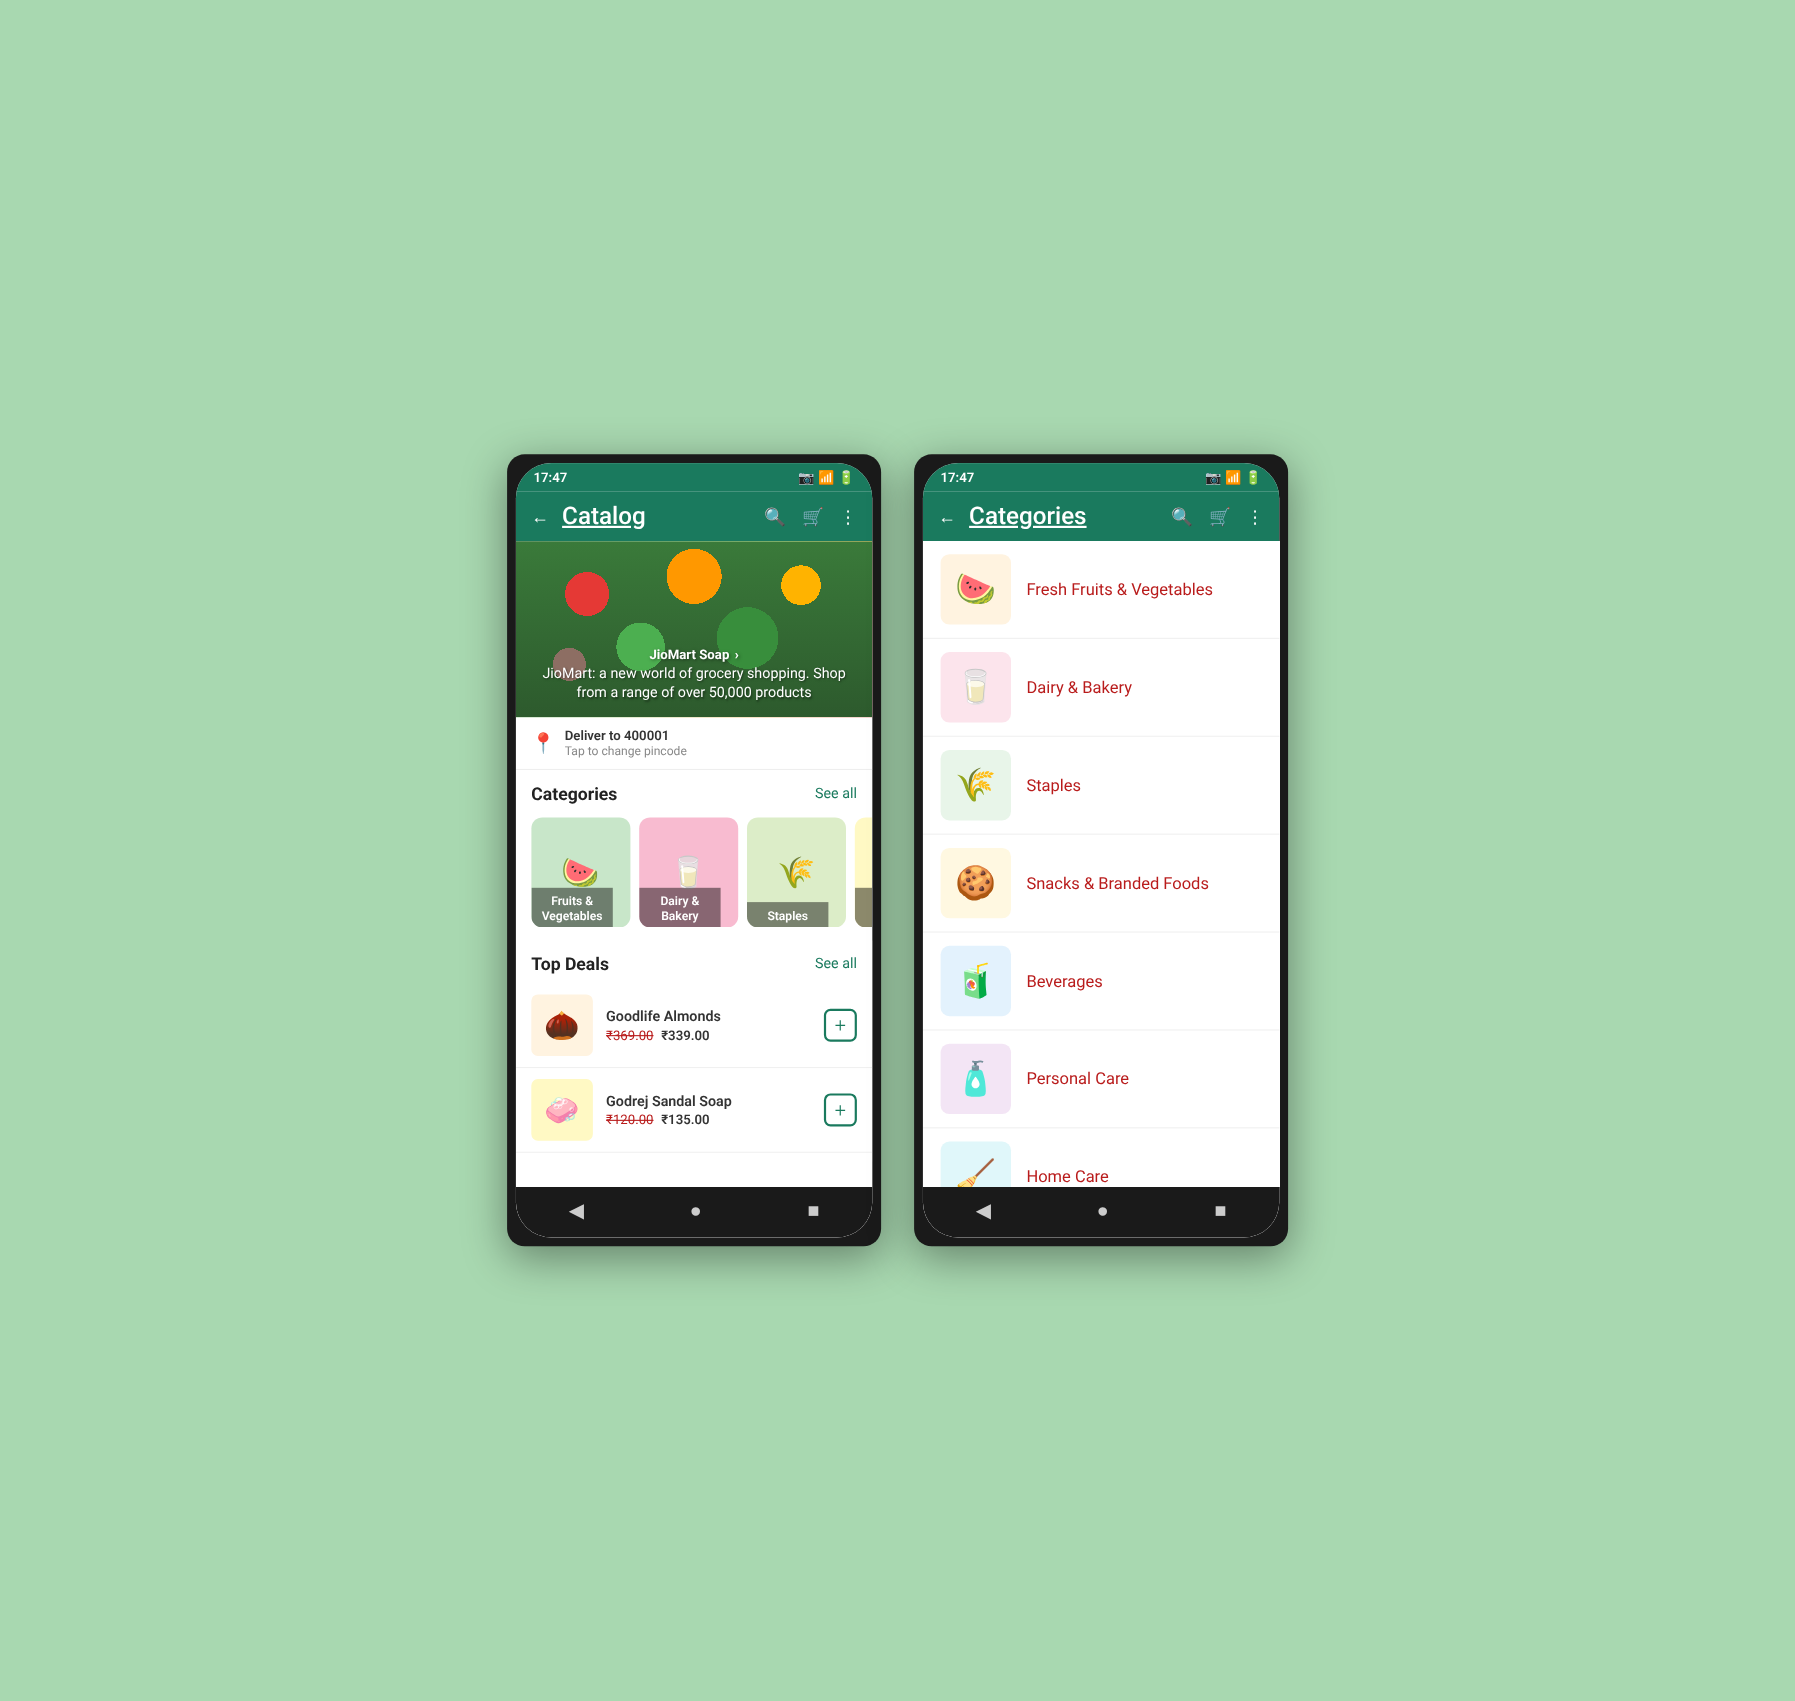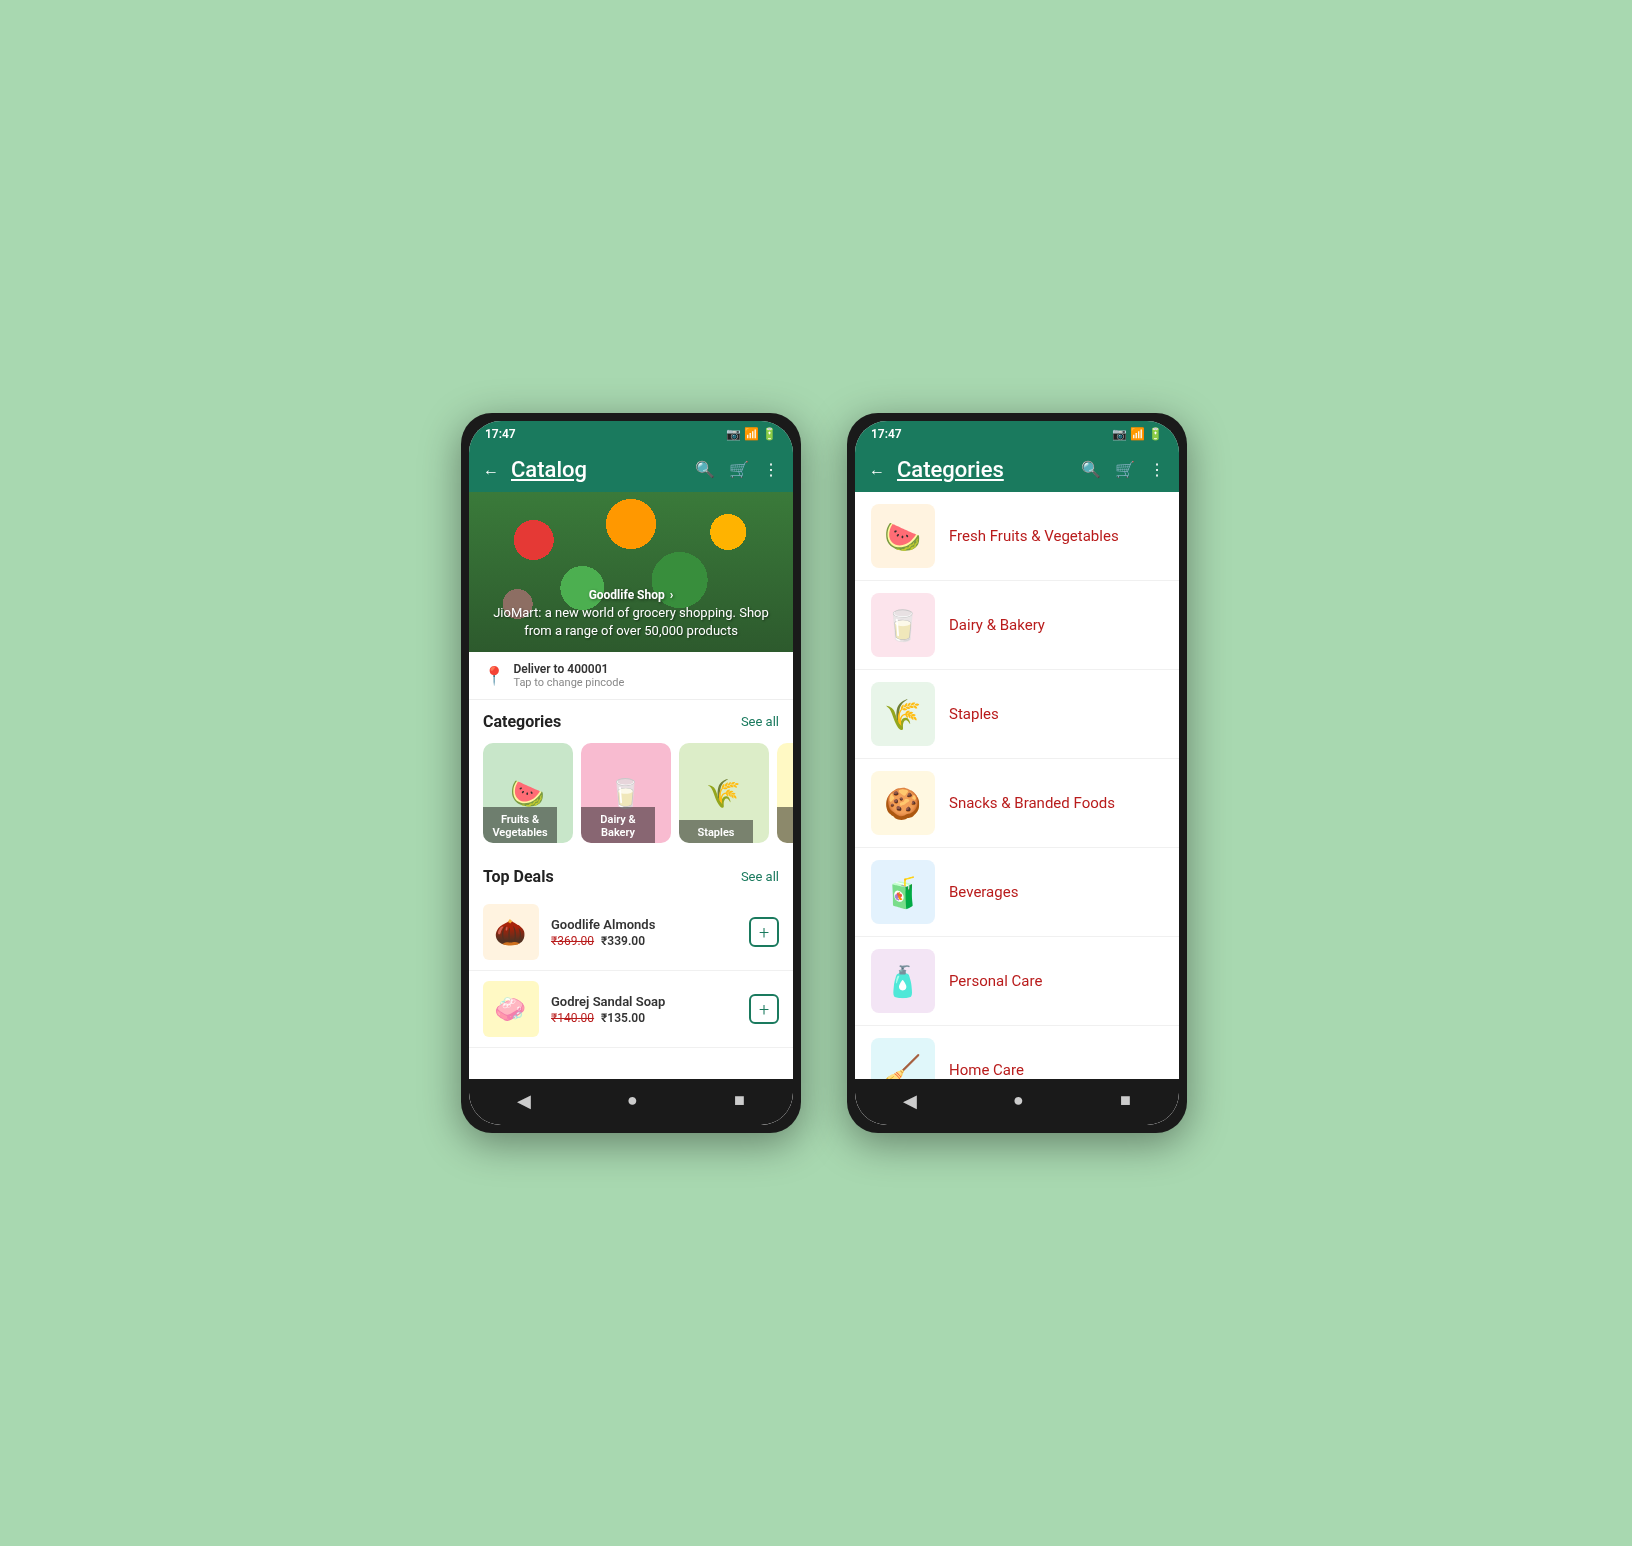--- a/index.html
+++ b/index.html
@@ -10,25 +10,24 @@
       align-items: center;
       min-height: 100vh;
       font-family: 'Roboto', Arial, sans-serif;
       padding: 20px;
       gap: 30px;
     }
     .phone-wrapper {
       width: 340px;
       height: 720px;
       background: #1a1a1a;
-      border-radius: 31px;
+      border-radius: 16px;
       padding: 8px;
       box-shadow: 0 10px 40px rgba(0,0,0,0.4);
       position: relative;
-      margin-left: 16px;
     }
     .phone-screen {
       width: 100%;
       height: 100%;
       background: #f5f5f5;
       border-radius: 32px;
       overflow: hidden;
       display: flex;
       flex-direction: column;
     }
@@ -307,21 +306,21 @@
         <span class="icon-btn">⋮</span>
       </div>
     </div>
 
     <div class="screen-content">
 
       <div class="hero-banner">
         <div class="hero-bg"></div>
         <div class="hero-text">
           <div class="hero-shop-name">
-            <span>Goodlife Shop</span>
+            <span>JioMart Soap</span>
             <span>›</span>
           </div>
           <div class="hero-desc">JioMart: a new world of grocery shopping.
 Shop from a range of over 50,000 products</div>
         </div>
       </div>
 
       <div class="deliver-row">
         <span class="pin-icon">📍</span>
         <div>
@@ -367,21 +366,21 @@
               <span class="price-new">₹339.00</span>
             </div>
           </div>
           <div class="add-btn">+</div>
         </div>
         <div class="deal-item">
           <div class="deal-img" style="background:#fff9c4;">🧼</div>
           <div class="deal-info">
             <div class="deal-name">Godrej Sandal Soap</div>
             <div class="deal-prices">
-              <span class="price-old">₹140.00</span>
+              <span class="price-old">₹120.00</span>
               <span class="price-new">₹135.00</span>
             </div>
           </div>
           <div class="add-btn">+</div>
         </div>
       </div>
     </div>
 
     <div class="nav-bar">
       <span class="nav-btn">◀</span>

